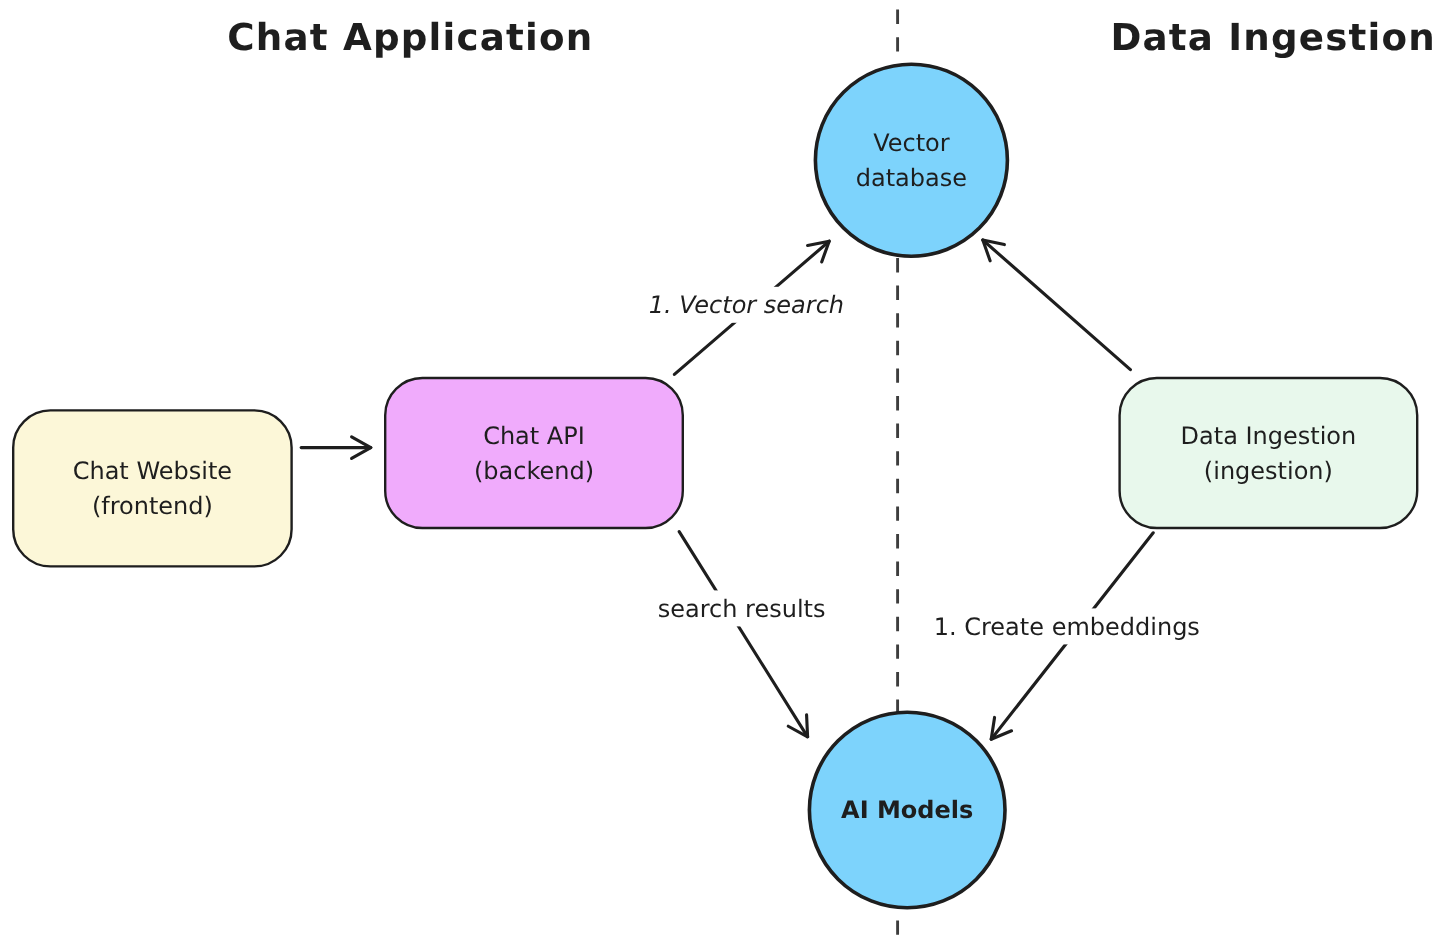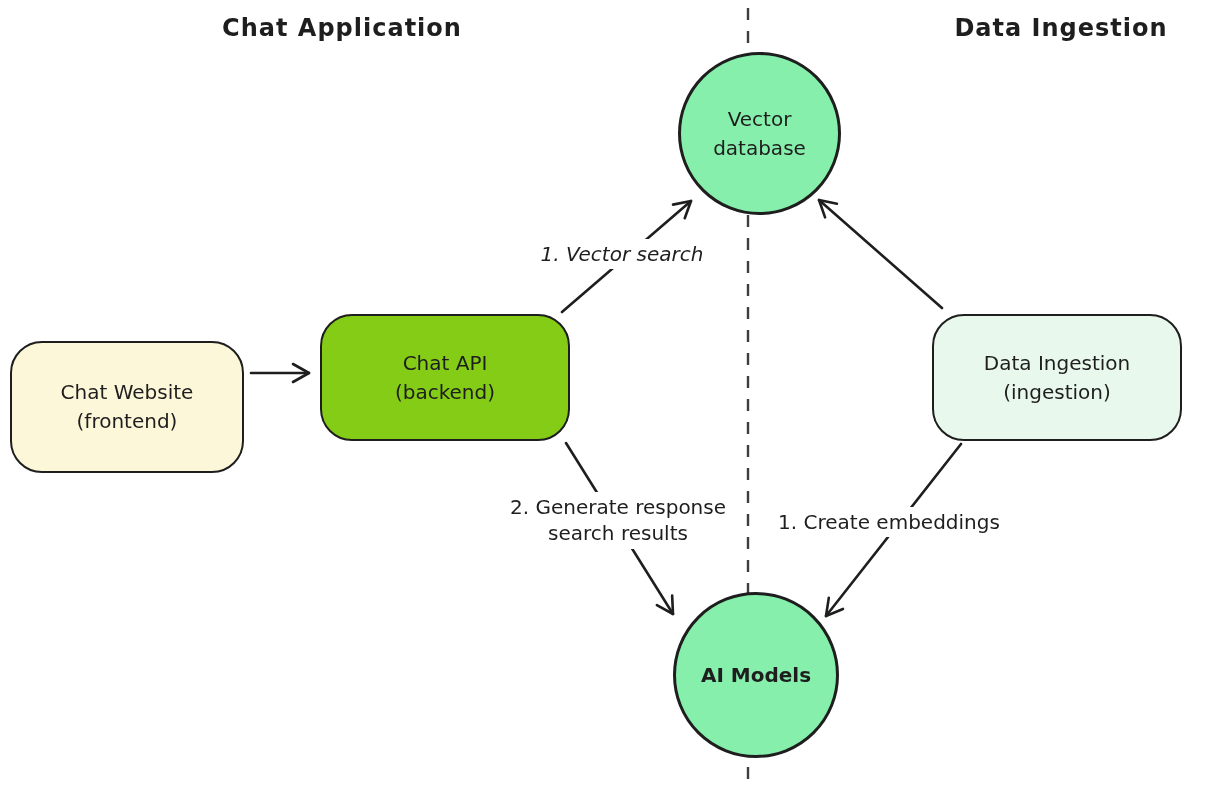--- a/index.html
+++ b/index.html
@@ -3,33 +3,33 @@
 <meta charset="utf-8">
 <style>
   html,body{margin:0;padding:0;}
   body{
     width:1208px;height:793px;position:relative;background:#ffffff;
     font-family:"DejaVu Sans","Liberation Sans",sans-serif;
     color:#1e1e1e;overflow:hidden;
   }
   .layer-svg{position:absolute;left:0;top:0;z-index:0;}
   .title{
-    position:absolute;z-index:2;font-size:24px;font-weight:700;
+    position:absolute;z-index:2;font-size:31px;font-weight:700;
     letter-spacing:1px;white-space:nowrap;transform:translateX(-50%);
   }
   .node{
     position:absolute;z-index:1;display:flex;flex-direction:column;
     align-items:center;justify-content:center;text-align:center;
     font-size:20px;line-height:1.45;border:2.5px solid #1e1e1e;
   }
-  .node.circle{border-radius:50%;background:#86efac;border-width:3px;align-items:center;}
+  .node.circle{border-radius:50%;background:#7dd3fc;border-width:3px;align-items:center;}
   .node.rect{border-radius:32px;}
   .node .nl{display:block;white-space:nowrap;}
   #chat-website{left:10px;top:309px;width:230px;height:128px;background:#fcf7d8;margin-top:32px;}
-  #chat-api{left:320px;top:314px;width:246px;height:123px;background:#84cc16;}
+  #chat-api{left:320px;top:314px;width:246px;height:123px;background:#f0abfc;}
   #data-ingestion{left:932px;top:314px;width:246px;height:123px;background:#e8f8ec;}
   #vector-database{left:678px;top:52px;width:157px;height:157px;}
   #ai-models{left:673px;top:592px;width:160px;height:160px;font-weight:bold;}
   .edge-label{
     position:absolute;z-index:2;background:#ffffff;text-align:center;
     font-size:20px;line-height:1.32;padding:2px 4px;transform:translateX(-50%);
   }
   .edge-label .nl{display:block;white-space:nowrap;}
   #lbl-vector-search{left:622px;top:239px;font-style:italic;}
   #lbl-add-document{left:897px;top:226px;}
@@ -85,17 +85,16 @@
 <div class="node circle" id="ai-models">
   <span class="nl">AI Models</span>
 </div>
 
 <div class="edge-label" id="lbl-vector-search">1. Vector search</div>
 
 <div class="edge-label" id="lbl-add-document">
 </div>
 
 <div class="edge-label" id="lbl-generate-response">
-  <span class="nl">2. Generate response</span>
   <span class="nl">search results</span>
 </div>
 
 <div class="edge-label" id="lbl-create-embeddings">1. Create embeddings</div>
 
 </body></html>

